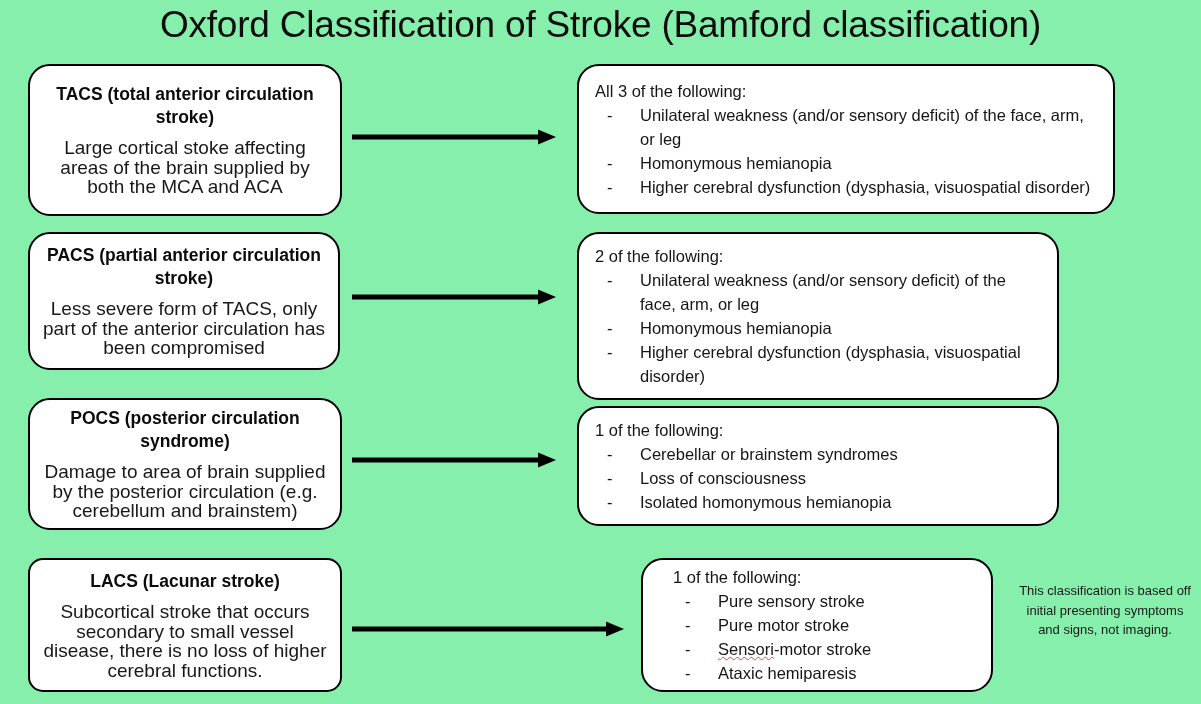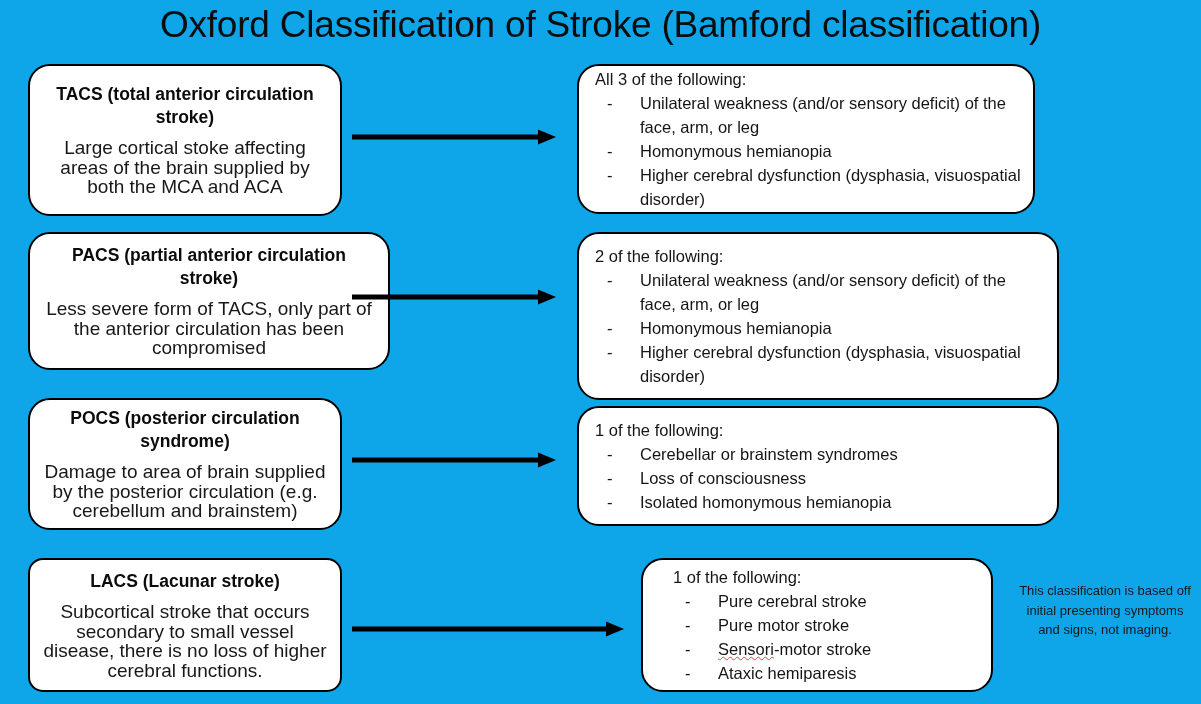--- a/index.html
+++ b/index.html
@@ -8,21 +8,21 @@
     background: #ffffff;
   }
   body {
     font-family: "Liberation Sans", sans-serif;
     color: #1a1a1a;
   }
   #page {
     position: relative;
     width: 1201px;
     height: 704px;
-    background: #0ea5e9;
+    background: #86efac;
     overflow: hidden;
   }
 
   
   .title {
     position: absolute;
     left: 0;
     top: 2px;
     width: 1201px;
     text-align: center;
@@ -132,30 +132,30 @@
     <div class="desc">Large cortical stoke affecting areas of the brain supplied by both the MCA and ACA</div>
   </div>
 
   <div class="arrow" style="left:350px; top:128px; width:208px;">
     <svg width="208" height="18" viewBox="0 0 208 18">
       <line x1="2" y1="9" x2="192" y2="9" stroke="#000000" stroke-width="5"></line>
       <polygon points="188,1.5 206,9 188,16.5" fill="#000000"></polygon>
     </svg>
   </div>
 
-  <div class="box box-right" style="left:577px; top:64px; width:458px; height:150px;">
+  <div class="box box-right" style="left:577px; top:64px; width:538px; height:150px;">
     <div class="lead">All 3 of the following:</div>
     <ul class="bullets">
       <li><span class="dash">-</span><span>Unilateral weakness (and/or sensory deficit) of the face, arm, or leg</span></li>
       <li><span class="dash">-</span><span>Homonymous hemianopia</span></li>
       <li><span class="dash">-</span><span>Higher cerebral dysfunction (dysphasia, visuospatial disorder)</span></li>
     </ul>
   </div>
 
-  <div class="box box-left" style="left:28px; top:232px; width:362px; height:138px;">
+  <div class="box box-left" style="left:28px; top:232px; width:312px; height:138px;">
     <div class="heading">PACS (partial anterior circulation stroke)</div>
     <div class="desc">Less severe form of TACS, only part of the anterior circulation has been compromised</div>
   </div>
 
   <div class="arrow" style="left:350px; top:288px; width:208px;">
     <svg width="208" height="18" viewBox="0 0 208 18">
       <line x1="2" y1="9" x2="192" y2="9" stroke="#000000" stroke-width="5"></line>
       <polygon points="188,1.5 206,9 188,16.5" fill="#000000"></polygon>
     </svg>
   </div>
@@ -198,21 +198,21 @@
   <div class="arrow" style="left:350px; top:620px; width:276px;">
     <svg width="276" height="18" viewBox="0 0 276 18">
       <line x1="2" y1="9" x2="260" y2="9" stroke="#000000" stroke-width="5"></line>
       <polygon points="256,1.5 274,9 256,16.5" fill="#000000"></polygon>
     </svg>
   </div>
 
   <div class="box box-right centered" style="left:641px; top:558px; width:352px; height:134px;">
     <div class="lead">1 of the following:</div>
     <ul class="bullets">
-      <li><span class="dash">-</span><span>Pure cerebral stroke</span></li>
+      <li><span class="dash">-</span><span>Pure sensory stroke</span></li>
       <li><span class="dash">-</span><span>Pure motor stroke</span></li>
       <li><span class="dash">-</span><span class="spellerr">Sensori</span><span>-motor stroke</span></li>
       <li><span class="dash">-</span><span>Ataxic hemiparesis</span></li>
     </ul>
   </div>
 
   <div class="note" style="left:1014px; top:581px; width:182px;">This classification is based off initial presenting symptoms and signs, not imaging.</div>
 
 </div>
 

